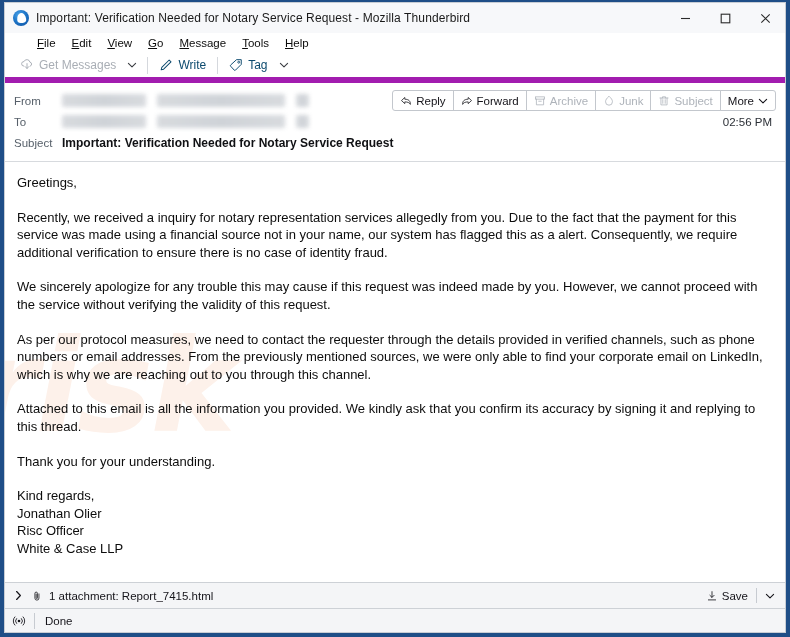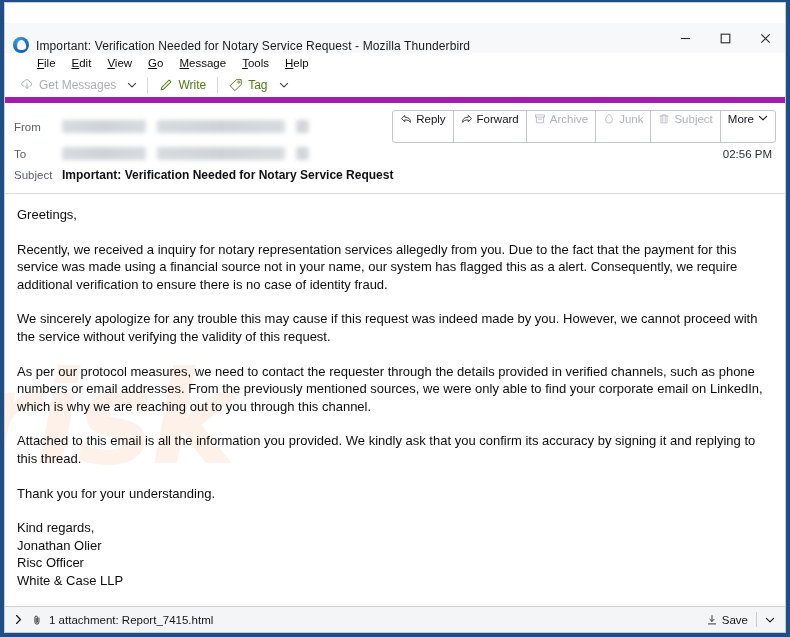--- a/index.html
+++ b/index.html
@@ -19,24 +19,23 @@
     display: flex;
     flex-direction: column;
     overflow: hidden;
   }
 
   
   #titlebar {
     height: 30px;
     background: #f7f8fa;
     display: flex;
-    align-items: flex-end;
+    align-items: center;
     flex: 0 0 auto;
     position: relative;
-    margin-top: 20px;
   }
   #tb-logo {
     width: 16px; height: 16px;
     margin-left: 8px; margin-right: 7px;
     border-radius: 50%;
     background: radial-gradient(circle at 38% 32%, #4aa4ea 0%, #1f76c8 45%, #0a4d9e 100%);
     position: relative;
     flex: 0 0 auto;
   }
   #tb-logo::after {
@@ -92,21 +91,21 @@
     align-items: center;
     padding-left: 9px;
     border-bottom: 6px solid #a21caf;
     flex: 0 0 auto;
   }
   .tb-btn {
     display: flex;
     align-items: center;
     gap: 5px;
     font-size: 12px;
-    color: #4d7c0f;
+    color: #0c4a6e;
     padding: 3px 6px;
     border-radius: 3px;
     white-space: nowrap;
   }
   .tb-btn.disabled { color: #a9aeb5; }
   .tb-sep {
     width: 1px; height: 17px;
     background: #d5d8dd;
     margin: 0 5px;
   }
@@ -156,27 +155,28 @@
     padding-right: 4px;
   }
   #action-row {
     display: flex;
     align-items: center;
     margin-left: auto;
     gap: 0;
   }
   .act-btn {
     display: flex;
+    align-items: center;
     gap: 4px;
     font-size: 11.5px;
     color: #15141a;
     background: #ffffff;
     border: 1px solid #c3c7cd;
     padding: 2px 7px;
-    height: 33px;
+    height: 21px;
     margin-left: -1px;
     white-space: nowrap;
   }
   .act-btn:first-child { border-radius: 3px 0 0 3px; margin-left: 0; }
   .act-btn:last-child { border-radius: 0 3px 3px 0; }
   .act-btn.disabled { color: #aeb3ba; }
 
   
   #bodywrap {
     flex: 1 1 auto;
@@ -453,14 +453,24 @@
       </div>
       <div class="att-div"></div>
       <div class="att-caret">
         <svg class="ico" width="10" height="10" viewBox="0 0 10 10">
             <path d="M1.4 3.4L5 6.8l3.6-3.4" stroke="currentColor" stroke-width="1.1" fill="none" stroke-linecap="round" stroke-linejoin="round"></path>
           </svg>
       </div>
     </div>
   </div>
 
+  <div id="statusbar">
+    <span>
+      <svg class="ico" width="14" height="14" viewBox="0 0 16 16">
+          <circle cx="8" cy="8" r="1.5" fill="currentColor"></circle>
+          <path d="M5.2 5.2a4 4 0 0 0 0 5.6M10.8 5.2a4 4 0 0 1 0 5.6M3.3 3.3a6.6 6.6 0 0 0 0 9.4M12.7 3.3a6.6 6.6 0 0 1 0 9.4" stroke="currentColor" stroke-width="1" fill="none" stroke-linecap="round"></path>
+        </svg>
+    </span>
+    <div id="status-sep"></div>
+    <span>Done</span>
+  </div>
 
 </div>
 
 </body></html>

